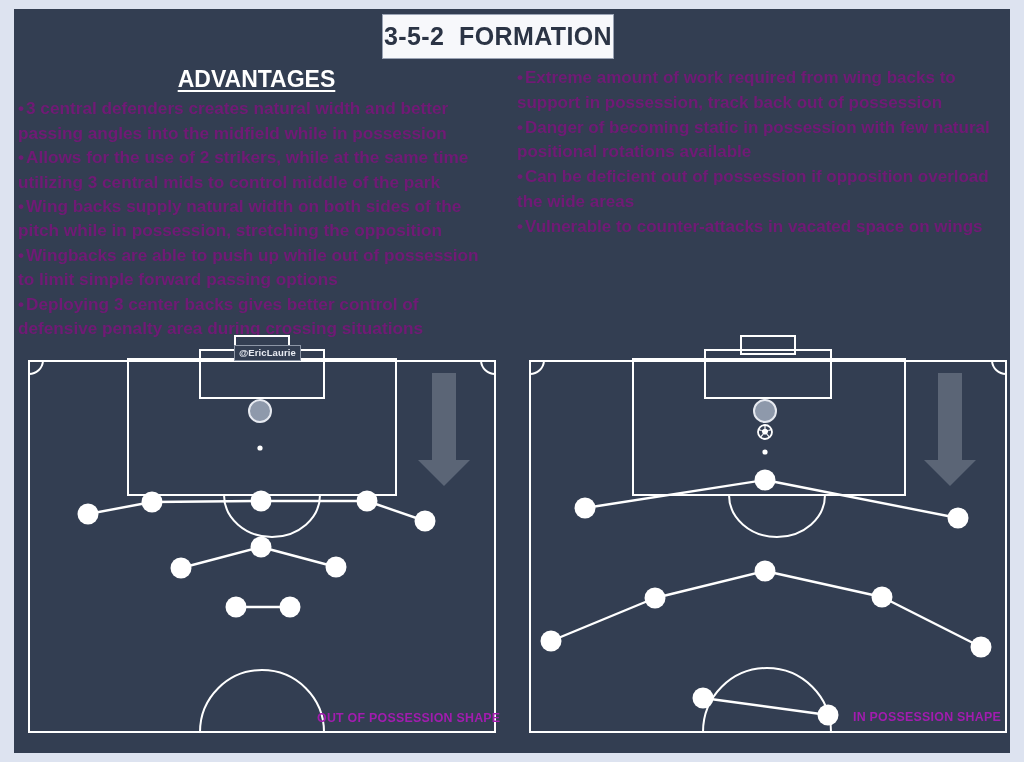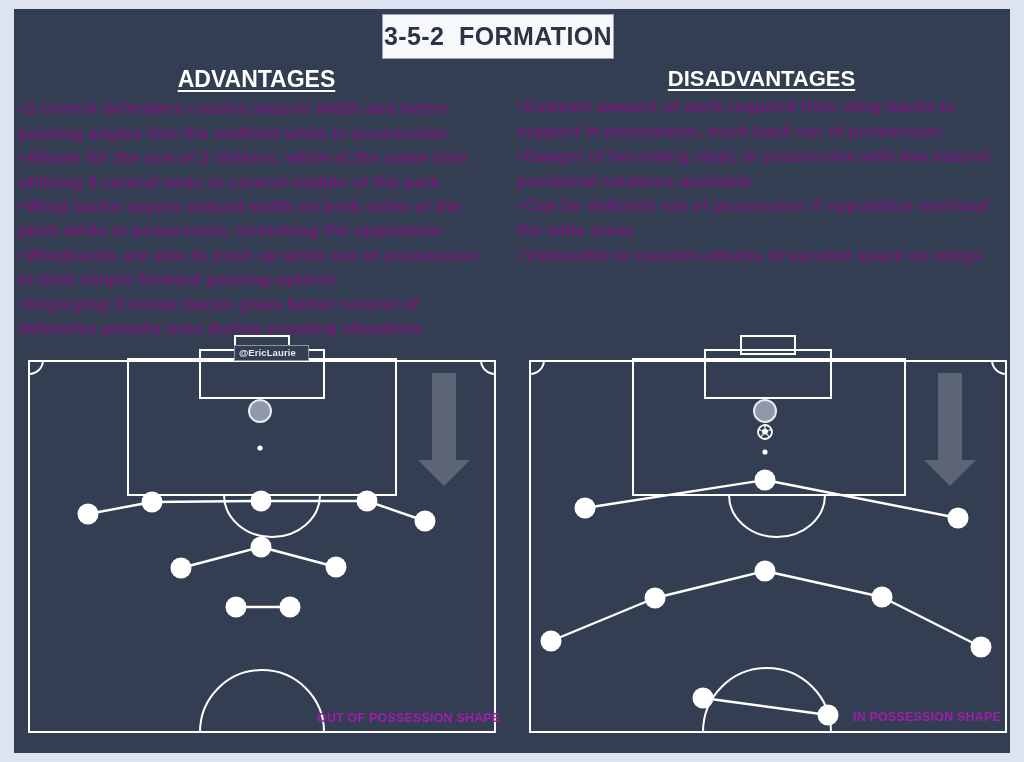--- a/index.html
+++ b/index.html
@@ -105,21 +105,21 @@
     letter-spacing: 0.25px;
     white-space: nowrap;
   }
   .label-left  { left: 317px; top: 711px; }
   .label-right { left: 853px; top: 710px; }
 
   .watermark {
     position: absolute;
     left: 234px;
     top: 345px;
-    padding: 1px 12px 2px 4px;
+    padding: 1px 4px 2px 4px;
     background: #333e52;
     border: 1px solid #8d96a6;
     color: #e8ebf2;
     font-size: 9.5px;
     font-weight: bold;
     letter-spacing: 0.1px;
     line-height: 11px;
   }
 </style>
 </head>
@@ -137,21 +137,20 @@
     <ul class="bullets">
       <li>3 central defenders creates natural width and better passing angles into the midfield while in possession</li>
       <li>Allows for the use of 2 strikers, while at the same time utilizing 3 central mids to control middle of the park</li>
       <li>Wing backs supply natural width on both sides of the pitch while in possession, stretching the opposition</li>
       <li>Wingbacks are able to push up while out of possession to limit simple forward passing options</li>
       <li>Deploying 3 center backs gives better control of defensive penalty area during crossing situations</li>
     </ul>
   </div>
 
   <div class="col col-right">
-    <div class="col-head right">DISADVANTAGES</div>
     <ul class="bullets right">
       <li>Extreme amount of work required from wing backs to support in possession, track back out of possession</li>
       <li>Danger of becoming static in possession with few natural positional rotations available</li>
       <li>Can be deficient out of possession if opposition overload the wide areas</li>
       <li>Vulnerable to counter-attacks in vacated space on wings</li>
     </ul>
   </div>
 
   <div class="pitch pitch-left">
     <svg viewBox="0 0 468 373" preserveAspectRatio="none">

